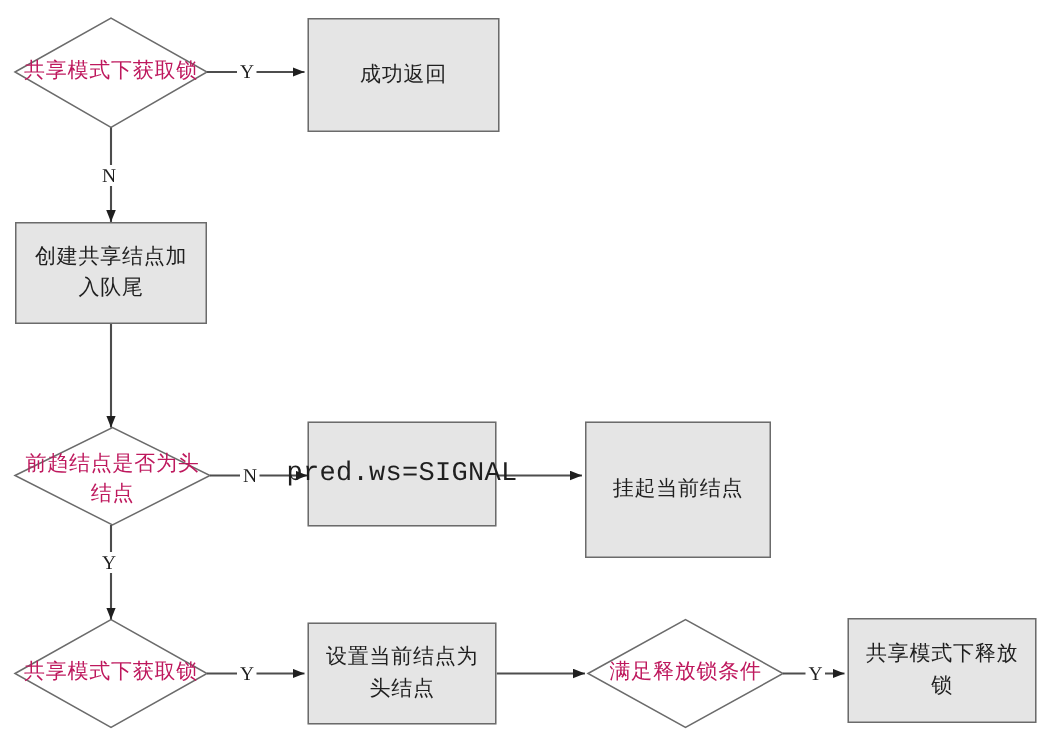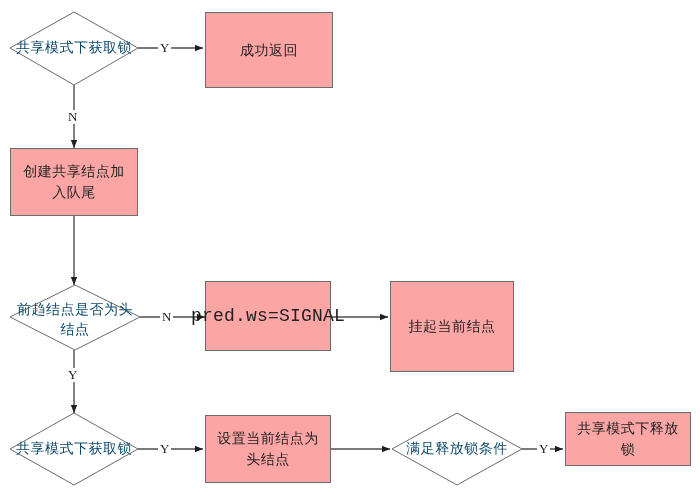--- a/index.html
+++ b/index.html
@@ -22,21 +22,21 @@
   .node{
     position:absolute;
     box-sizing:border-box;
     display:flex;
     align-items:center;
     justify-content:center;
     text-align:center;
   }
   .proc{
     border:1px solid #6b6b6b;
-    background:#fca5a5;
+    background:#e5e5e5;
   }
   .proc .txt{
     font-size:14px;
     line-height:21px;
     letter-spacing:0.5px;
     color:#1f1f1f;
     padding:0 6px;
   }
   .proc.mono .txt{
     font-family:"Liberation Mono","DejaVu Sans Mono",monospace;
@@ -46,21 +46,21 @@
   .dec{
     background:transparent;
     pointer-events:none;
   }
   .dec .txt{
     position:relative;
     z-index:2;
     font-size:14px;
     line-height:20px;
     letter-spacing:0.5px;
-    color:#0c4a6e;
+    color:#be185d;
     width:100%;
   }
   .edge-label{
     position:absolute;
     font-family:"Liberation Serif","DejaVu Serif",serif;
     font-size:13px;
     color:#1f1f1f;
     background:#ffffff;
     padding:0 2px;
     line-height:14px;
@@ -131,21 +131,21 @@
   </div>
 
   <div class="node proc" style="left:390px;top:281px;width:124px;height:91px;">
     <div class="txt">挂起当前结点</div>
   </div>
 
   <div class="node proc" style="left:205px;top:415px;width:126px;height:68px;">
     <div class="txt">设置当前结点为头结点</div>
   </div>
 
-  <div class="node proc" style="left:565px;top:412px;width:126px;height:54px;">
+  <div class="node proc" style="left:565px;top:412px;width:126px;height:70px;">
     <div class="txt">共享模式下释放锁</div>
   </div>
 
   <div class="edge-label" style="left:158px;top:41px;">Y</div>
   <div class="edge-label" style="left:66px;top:110px;">N</div>
   <div class="edge-label" style="left:160px;top:310px;">N</div>
   <div class="edge-label" style="left:66px;top:368px;">Y</div>
   <div class="edge-label" style="left:158px;top:442px;">Y</div>
   <div class="edge-label" style="left:537px;top:442px;">Y</div>
 

